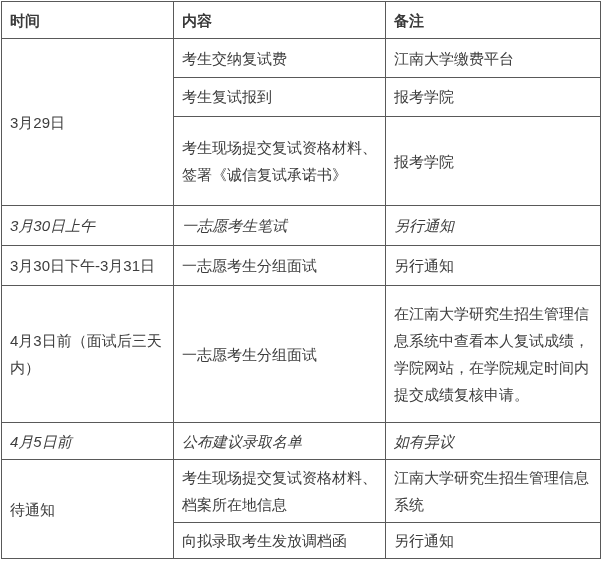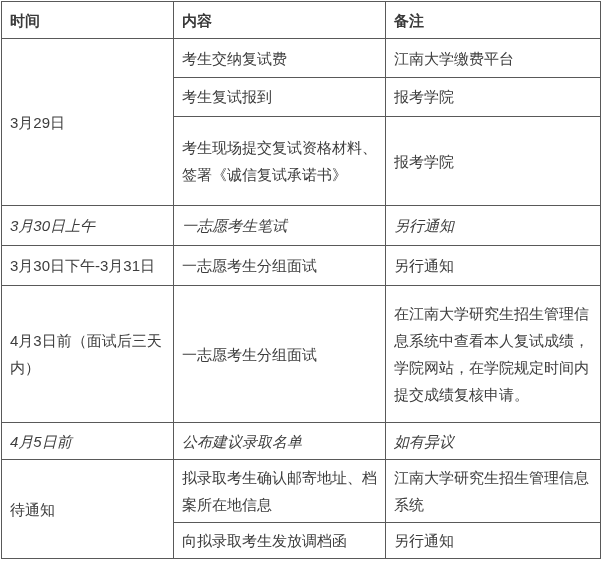--- a/index.html
+++ b/index.html
@@ -99,21 +99,21 @@
         <td>一志愿考生分组面试</td>
         <td>在江南大学研究生招生管理信息系统中查看本人复试成绩，学院网站，在学院规定时间内提交成绩复核申请。</td>
       </tr>
       <tr class="r7">
         <td>4月5日前</td>
         <td>公布建议录取名单</td>
         <td>如有异议</td>
       </tr>
       <tr class="r8">
         <td rowspan="2">待通知</td>
-        <td>拟录取考生确认邮寄地址、档案所在地信息</td>
+        <td>考生现场提交复试资格材料、档案所在地信息</td>
         <td>江南大学研究生招生管理信息系统</td>
       </tr>
       <tr class="r9">
         <td>向拟录取考生发放调档函</td>
         <td>另行通知</td>
       </tr>
     </tbody>
   </table>
 </div>
 

